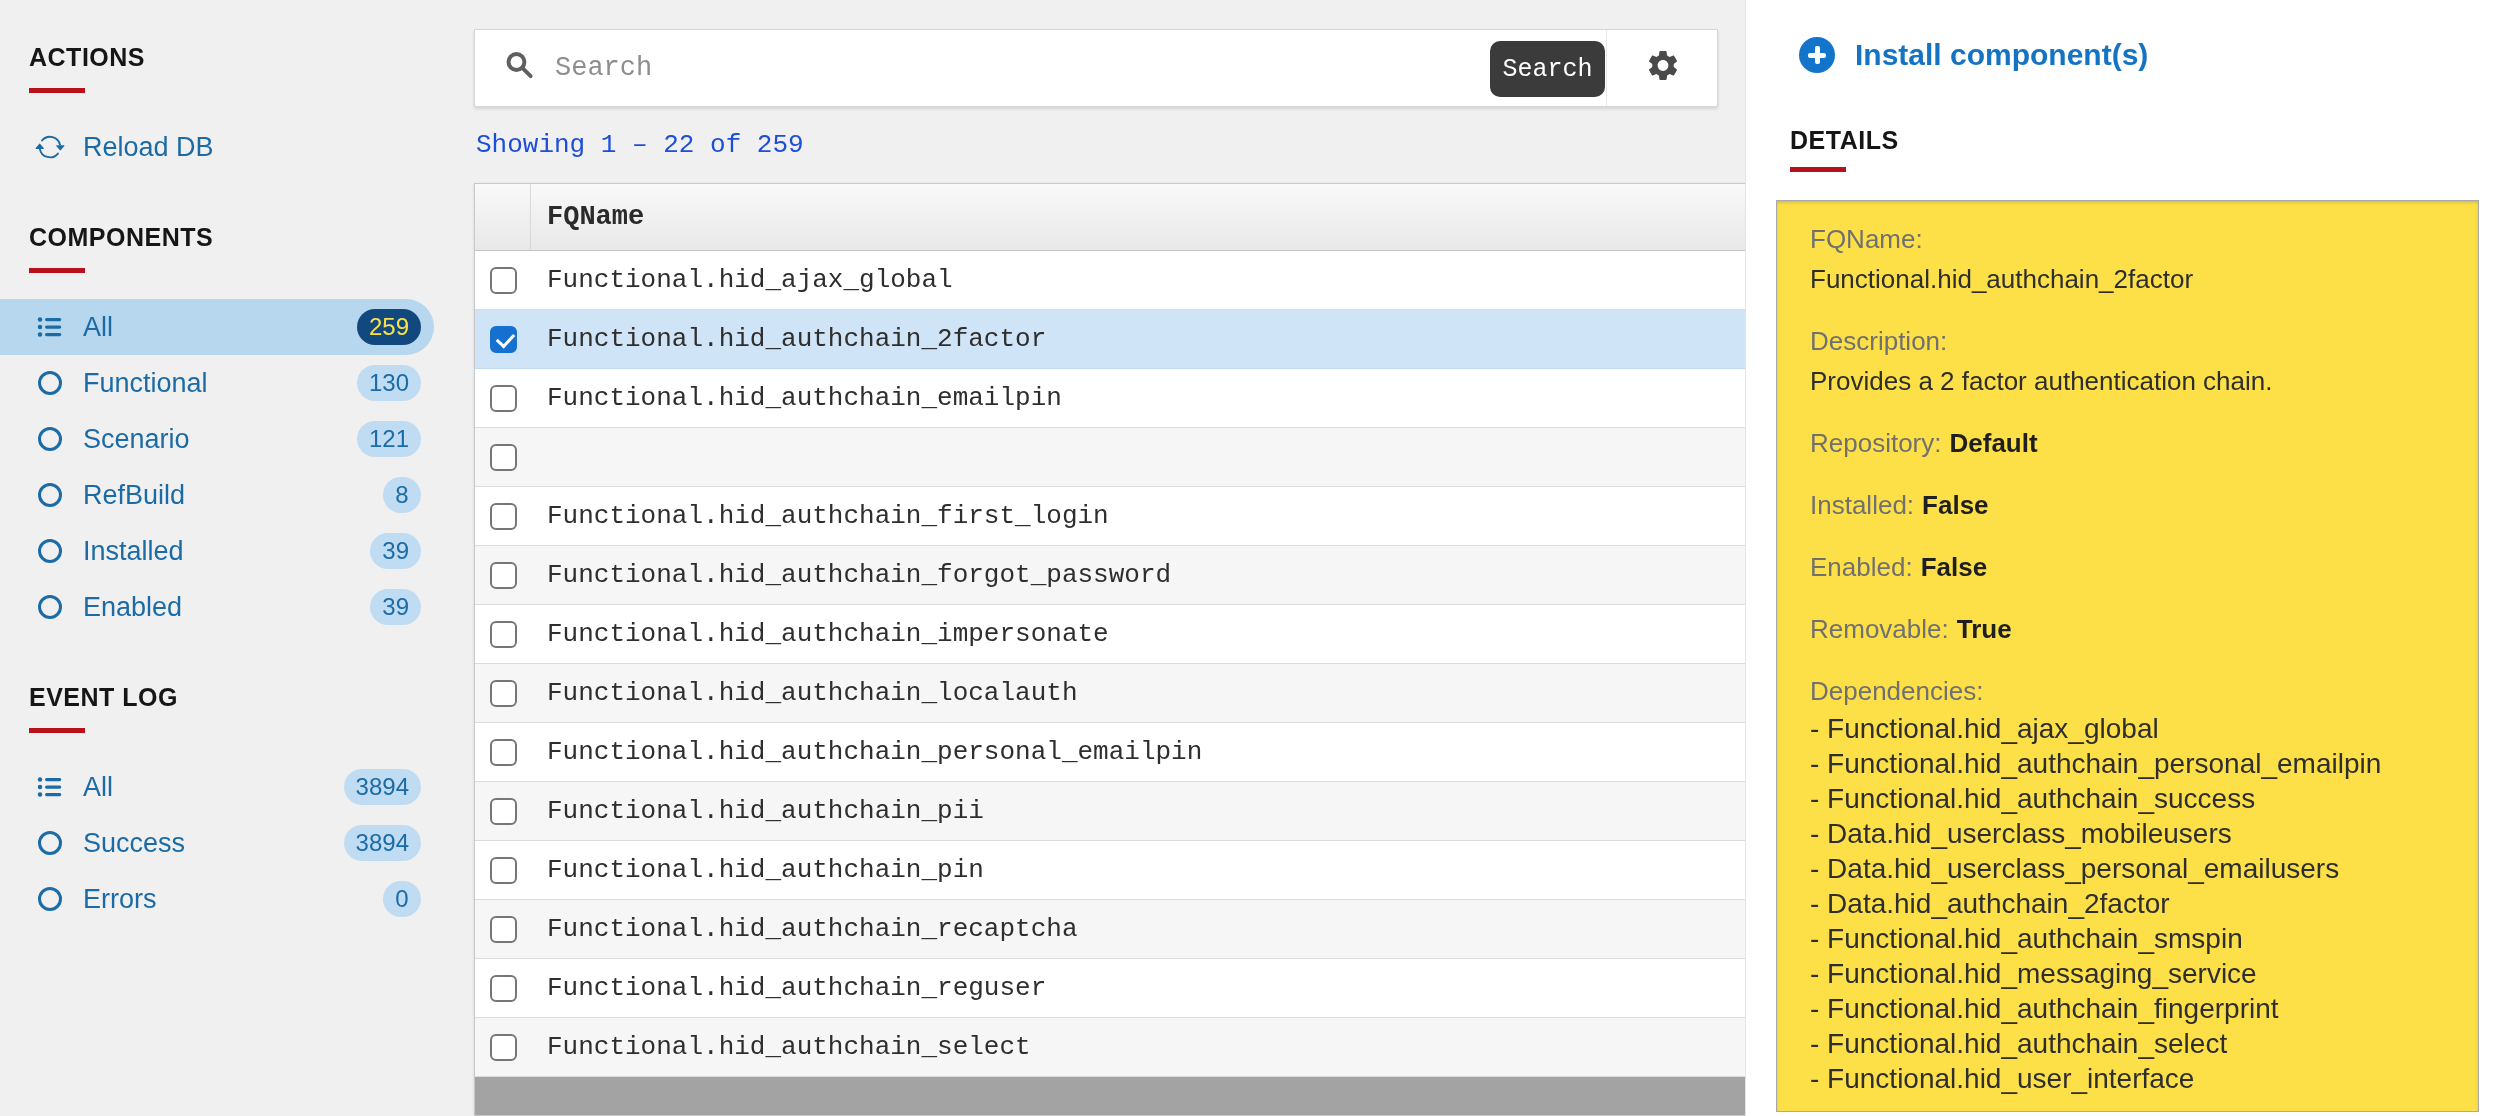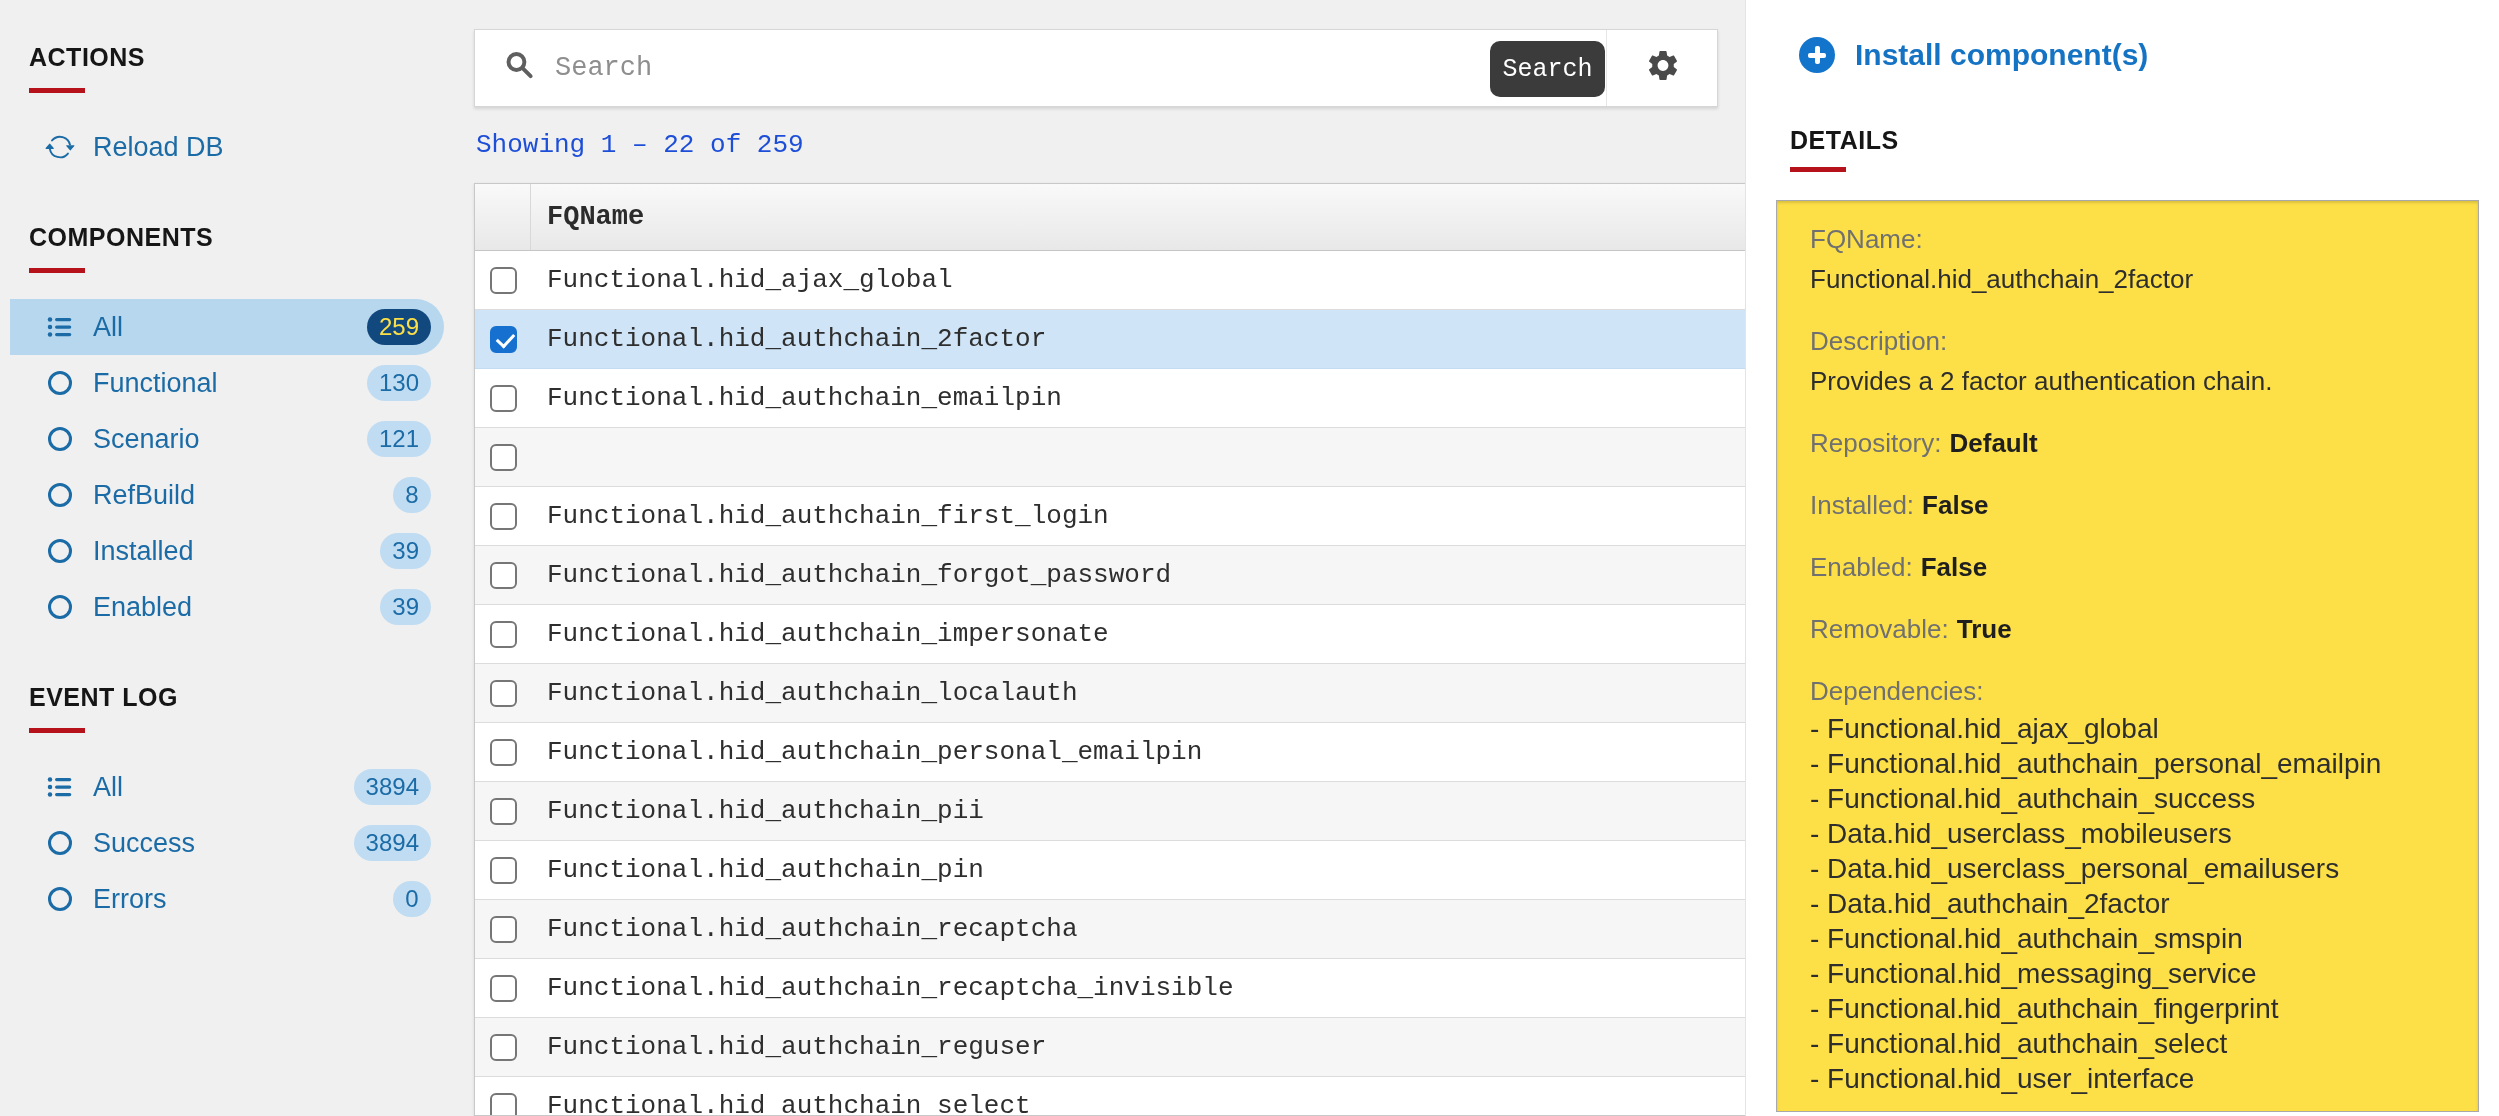--- a/index.html
+++ b/index.html
@@ -6,21 +6,21 @@
   html,body { width:2499px; height:1116px; }
   body {
     position:relative; background:#f0f0f0; overflow:hidden;
     font-family:"Liberation Sans", sans-serif; color:#2e2e2e;
   }
   
   .sidebar { position:absolute; left:0; top:0; width:560px; height:100%; }
   .side-section { position:absolute; left:0; right:0; }
   .section-title { font-size:25px; font-weight:700; color:#161616; letter-spacing:.5px; line-height:30px; margin-left:29px; }
   .red-bar { width:56px; height:5px; background:#b5121b; margin:16px 0 0 29px; }
-  .side-items { margin-top:26px;margin-left:10px; }
+  .side-items { margin-top:26px; }
   .side-item { position:relative; height:56px; width:434px; display:flex; align-items:center; padding-left:35px; cursor:pointer; }
   .side-item.selected { background:#b7d7ee; border-radius:0 28px 28px 0; }
   .side-icon { width:30px; height:30px; margin-right:18px; color:#1b6ba6; display:flex; align-items:center; justify-content:center; flex:none; }
   .radio-circle { width:24px; height:24px; border:3px solid #1b6ba6; border-radius:50%; }
   .side-label { font-size:27px; color:#1b6ba6; white-space:nowrap; }
   .badge { position:absolute; right:13px; height:36px; min-width:38px; padding:0 12px; border-radius:18px;
            background:#bfdcf2; color:#1b6ba6; font-size:24px; display:flex; align-items:center; justify-content:center; }
   .badge.dark { background:#11497e; color:#fde047; }
   
   .main { position:absolute; left:474px; top:0; width:1244px; height:100%;font-family:Liberation Mono, monospace; }
@@ -283,26 +283,20 @@
         <div class="trow">
           <span class="cbwrap">
             <span class="cb"></span>
           </span>
           <span class="rowlabel">Functional.hid_authchain_recaptcha</span>
         </div>
         <div class="trow">
           <span class="cbwrap">
             <span class="cb"></span>
           </span>
-          <span class="rowlabel">Functional.hid_authchain_recaptcha_invisible</span>
-        </div>
-        <div class="trow">
-          <span class="cbwrap">
-            <span class="cb"></span>
-          </span>
           <span class="rowlabel">Functional.hid_authchain_reguser</span>
         </div>
         <div class="trow">
           <span class="cbwrap">
             <span class="cb"></span>
           </span>
           <span class="rowlabel">Functional.hid_authchain_select</span>
         </div>
       </div>
     <div class="vscroll">

